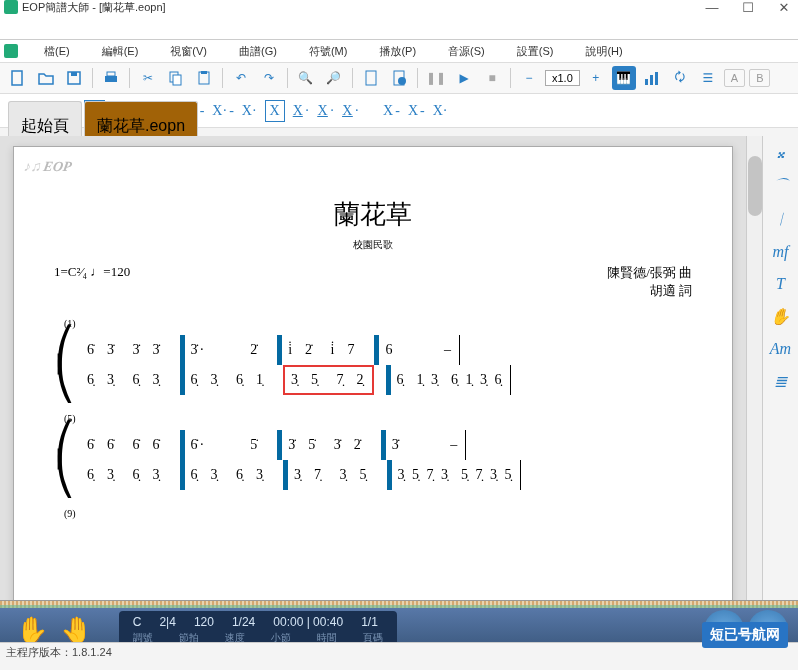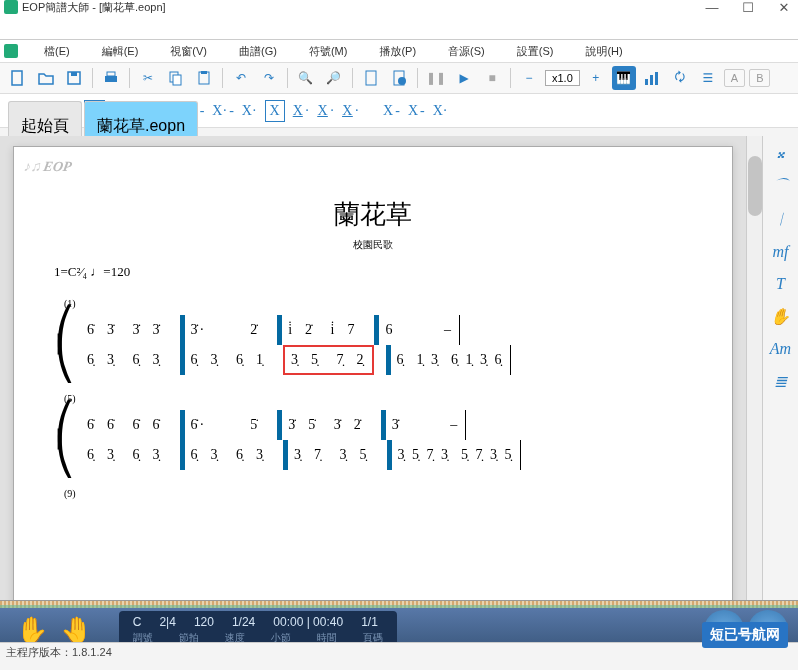--- a/index.html
+++ b/index.html
@@ -16,21 +16,21 @@
 .tb-btn { width: 24px; height: 24px; display: flex; align-items: center; justify-content: center; color: #2b7fc4; cursor: pointer; border-radius: 3px; }
 .tb-sep { width: 1px; height: 20px; background: #ccc; margin: 0 2px; }
 .speed-box { border: 1px solid #aaa; padding: 1px 6px; font-size: 11px; background: #fff; }
 .tb-ab { border: 1px solid #ccc; padding: 2px 6px; color: #999; font-size: 11px; border-radius: 2px; }
 .toolbar2 { height: 34px; background: #fff; border-bottom: 1px solid #ddd; display: flex; align-items: center; padding: 0 10px; gap: 8px; color: #2b7fc4; font-size: 14px; overflow: hidden; }
 .x-item { display: flex; align-items: center; gap: 2px; font-family: serif; }
 .x-item .dash { color: #2b7fc4; }
 .x-boxed { border: 1px solid #2b7fc4; padding: 2px 4px; }
 .tabs { height: 24px; display: flex; align-items: flex-end; padding: 0 8px; gap: 2px; background: #f4f4f4; border-bottom: 1px solid #ccc; }
 .tab { padding: 14px 12px; font-size: 16px; background: #e8e8e8; border: 1px solid #ccc; border-bottom: none; border-radius: 3px 3px 0 0; text-align: right; }
-.tab.active { background: #7dd3fc; }
+.tab.active { background: #a16207; }
 .content-area { position: absolute; top: 136px; left: 0; right: 0; bottom: 70px; display: flex; background: #e0e0e0; }
 .sheet-wrapper { flex: 1; overflow: auto; display: flex; justify-content: center; padding: 10px 4px; position: relative; }
 .sheet { width: 720px; background: #fff; border: 1px solid #aaa; box-shadow: 0 2px 8px rgba(0,0,0,0.15); padding: 30px 40px; min-height: 480px; position: relative; font-family: serif; }
 .eop-logo { position: absolute; top: 12px; left: 10px; font-style: italic; font-size: 14px; color: #bbb; font-weight: bold; transform: skewX(-10deg); }
 .eop-logo::before { content: "♪♫"; margin-right: 2px; color: #ccc; }
 .sheet-title { text-align: center; font-size: 26px; font-weight: normal; margin-top: 20px; }
 .sheet-subtitle { text-align: center; font-size: 10px; margin-top: 6px; }
 .sheet-meta { display: flex; justify-content: space-between; margin-top: 12px; font-size: 13px; }
 .sheet-meta .right { text-align: right; }
 .measure-num { font-size: 10px; margin-top: 18px; margin-left: 10px; }
@@ -207,20 +207,24 @@
 
 <div class="content-area">
   <div class="sheet-wrapper">
     <div class="arrow-back">⬅</div>
     <div class="sheet">
       <div class="eop-logo">EOP</div>
       <div class="sheet-title">蘭花草</div>
       <div class="sheet-subtitle">校園民歌</div>
       <div class="sheet-meta">
         <div>1=C²⁄₄  ♩=120</div>
+        <div class="right">
+          <div>陳賢德/張弼 曲</div>
+          <div>胡適 詞</div>
+        </div>
       </div>
 
       <div class="measure-num">(1)</div>
       <div class="staff-row">
         <div class="brace">⎛<br>⎝</div>
         <div>
           <div class="bars">
             <div class="bar">6̇  3̇   3̇  3̇</div>
             <div class="bar">3̇·        2̇</div>
             <div class="bar">i̇  2̇   i̇  7</div>

